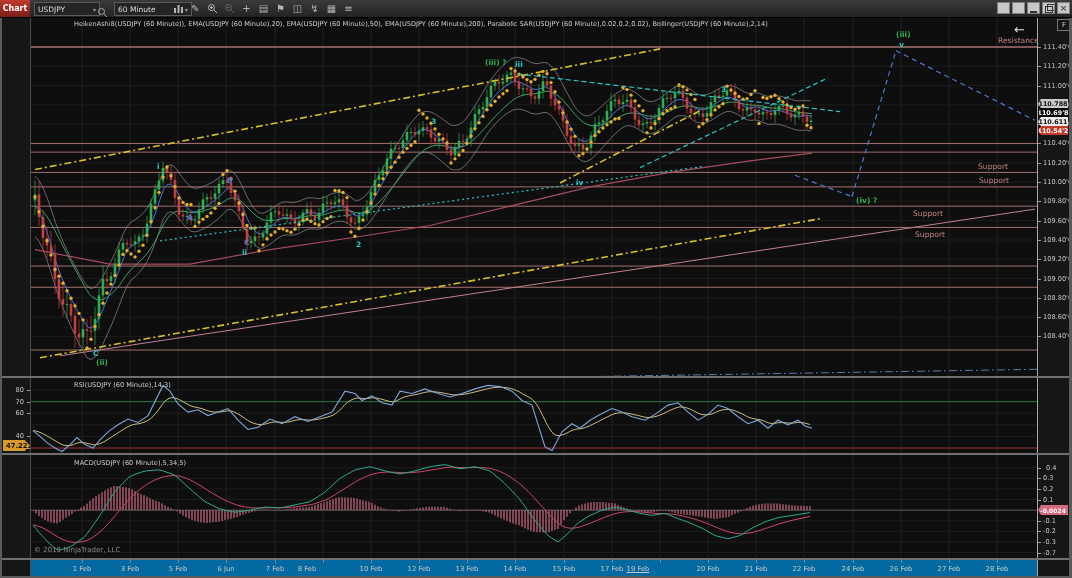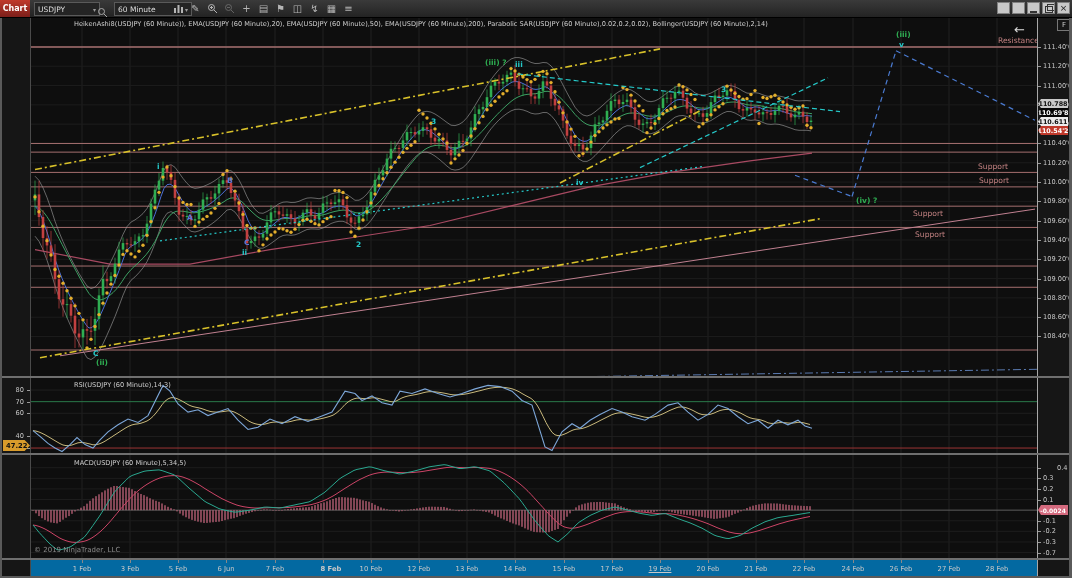--- a/index.html
+++ b/index.html
@@ -1210,21 +1210,21 @@
       <div class="axis-label" style="left: 5px; top: 238.275px;">109.20'0</div>
       <div class="tick-dash-r" style="top: 261.58px;"></div>
       <div class="axis-label" style="left: 5px; top: 257.58px;">109.00'0</div>
       <div class="tick-dash-r" style="top: 280.885px;"></div>
       <div class="axis-label" style="left: 5px; top: 276.885px;">108.80'0</div>
       <div class="tick-dash-r" style="top: 300.19px;"></div>
       <div class="axis-label" style="left: 5px; top: 296.19px;">108.60'0</div>
       <div class="tick-dash-r" style="top: 319.495px;"></div>
       <div class="axis-label" style="left: 5px; top: 315.495px;">108.40'0</div>
       <div class="tick-dash-r" style="top: 450.727px;"></div>
-      <div class="axis-label" style="left: 19px; top: 446.727px; text-align: right;">0.4</div>
+      <div class="axis-label" style="left: 8px; top: 446.727px; text-align: right;">0.4</div>
       <div class="tick-dash-r" style="top: 461.333px;"></div>
       <div class="axis-label" style="left: 5px; top: 457.333px;">0.3</div>
       <div class="tick-dash-r" style="top: 471.939px;"></div>
       <div class="axis-label" style="left: 5px; top: 467.939px;">0.2</div>
       <div class="tick-dash-r" style="top: 482.545px;"></div>
       <div class="axis-label" style="left: 5px; top: 478.545px;">0.1</div>
       <div class="tick-dash-r" style="top: 503.758px;"></div>
       <div class="axis-label" style="left: 5px; top: 499.758px;">-0.1</div>
       <div class="tick-dash-r" style="top: 514.364px;"></div>
       <div class="axis-label" style="left: 5px; top: 510.364px;">-0.2</div>
@@ -1241,35 +1241,35 @@
       <div class="date-label" style="left: 52px;">1 Feb</div>
       <div class="date-tick" style="left: 100px;"></div>
       <div class="date-label" style="left: 100px;">3 Feb</div>
       <div class="date-tick" style="left: 148px;"></div>
       <div class="date-label" style="left: 148px;">5 Feb</div>
       <div class="date-tick" style="left: 196px;"></div>
       <div class="date-label" style="left: 196px;">6 Jun</div>
       <div class="date-tick" style="left: 245px;"></div>
       <div class="date-label" style="left: 245px;">7 Feb</div>
       <div class="date-tick" style="left: 293px;"></div>
-      <div class="date-label" style="left: 301px; font-weight: bold;">8 Feb</div>
+      <div class="date-label" style="left: 277px;">8 Feb</div>
       <div class="date-tick" style="left: 341px;"></div>
       <div class="date-label" style="left: 341px;">10 Feb</div>
       <div class="date-tick" style="left: 389px;"></div>
       <div class="date-label" style="left: 389px;">12 Feb</div>
       <div class="date-tick" style="left: 437px;"></div>
       <div class="date-label" style="left: 437px;">13 Feb</div>
       <div class="date-tick" style="left: 485px;"></div>
       <div class="date-label" style="left: 485px;">14 Feb</div>
       <div class="date-tick" style="left: 534px;"></div>
       <div class="date-label" style="left: 534px;">15 Feb</div>
       <div class="date-tick" style="left: 582px;"></div>
       <div class="date-label" style="left: 582px;">17 Feb</div>
       <div class="date-tick" style="left: 630px;"></div>
-      <div class="date-label" style="left: 630px; text-decoration: underline;">19 Feb</div>
+      <div class="date-label" style="left: 608px; text-decoration: underline;">19 Feb</div>
       <div class="date-tick" style="left: 678px;"></div>
       <div class="date-label" style="left: 678px;">20 Feb</div>
       <div class="date-tick" style="left: 726px;"></div>
       <div class="date-label" style="left: 726px;">21 Feb</div>
       <div class="date-tick" style="left: 774px;"></div>
       <div class="date-label" style="left: 774px;">22 Feb</div>
       <div class="date-tick" style="left: 823px;"></div>
       <div class="date-label" style="left: 823px;">24 Feb</div>
       <div class="date-tick" style="left: 871px;"></div>
       <div class="date-label" style="left: 871px;">26 Feb</div>

